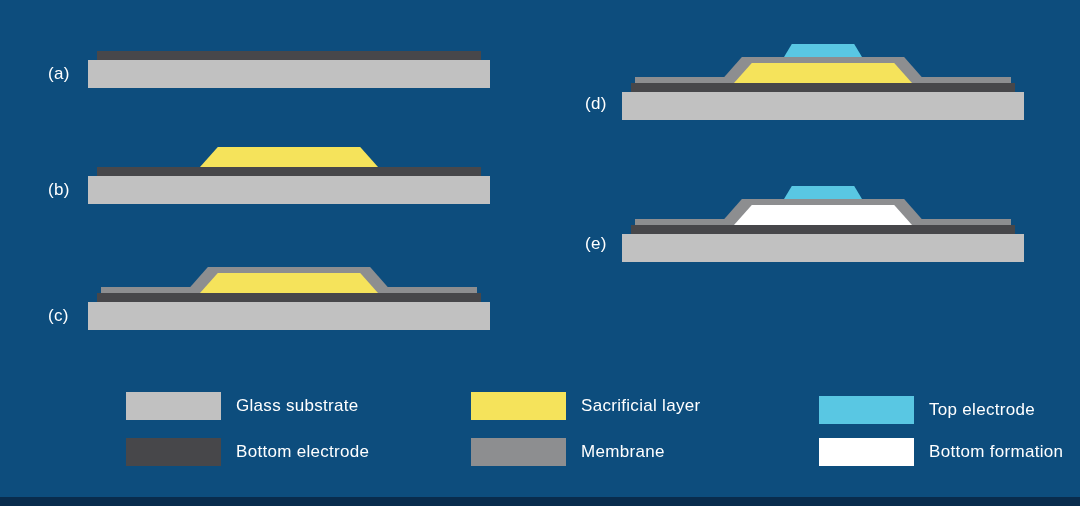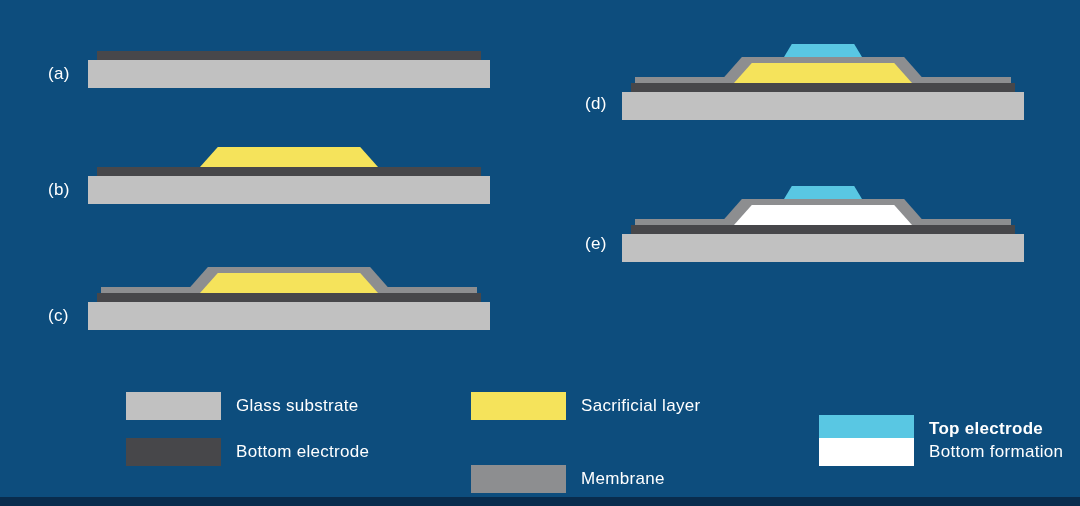--- a/index.html
+++ b/index.html
@@ -69,22 +69,22 @@
     gap: 15px;
     height: 28px;
     padding-left: 41px;
   }
   .legend-swatch { width: 95px; height: 28px; flex: 0 0 auto; }
   .legend-label  { font-size: 17px; letter-spacing: 0.3px; white-space: nowrap; }
 
   #leg-0 { left: 85px;  top: 392px; }
   #leg-1 { left: 85px;  top: 438px; }
   #leg-2 { left: 430px; top: 392px; }
-  #leg-3 { left: 430px; top: 438px; margin-top: 27px; }
-  #leg-4 { left: 778px; top: 415px; font-weight: bold; }
+  #leg-3 { left: 430px; top: 438px; }
+  #leg-4 { left: 778px; top: 396px; }
   #leg-5 { left: 778px; top: 438px; }
 
   
   #footer-bar {
     position: absolute;
     left: 0; right: 0; bottom: 0; height: 9px;
     background: var(--footer-bar, #092c4d);
   }
 </style>
 </head>

